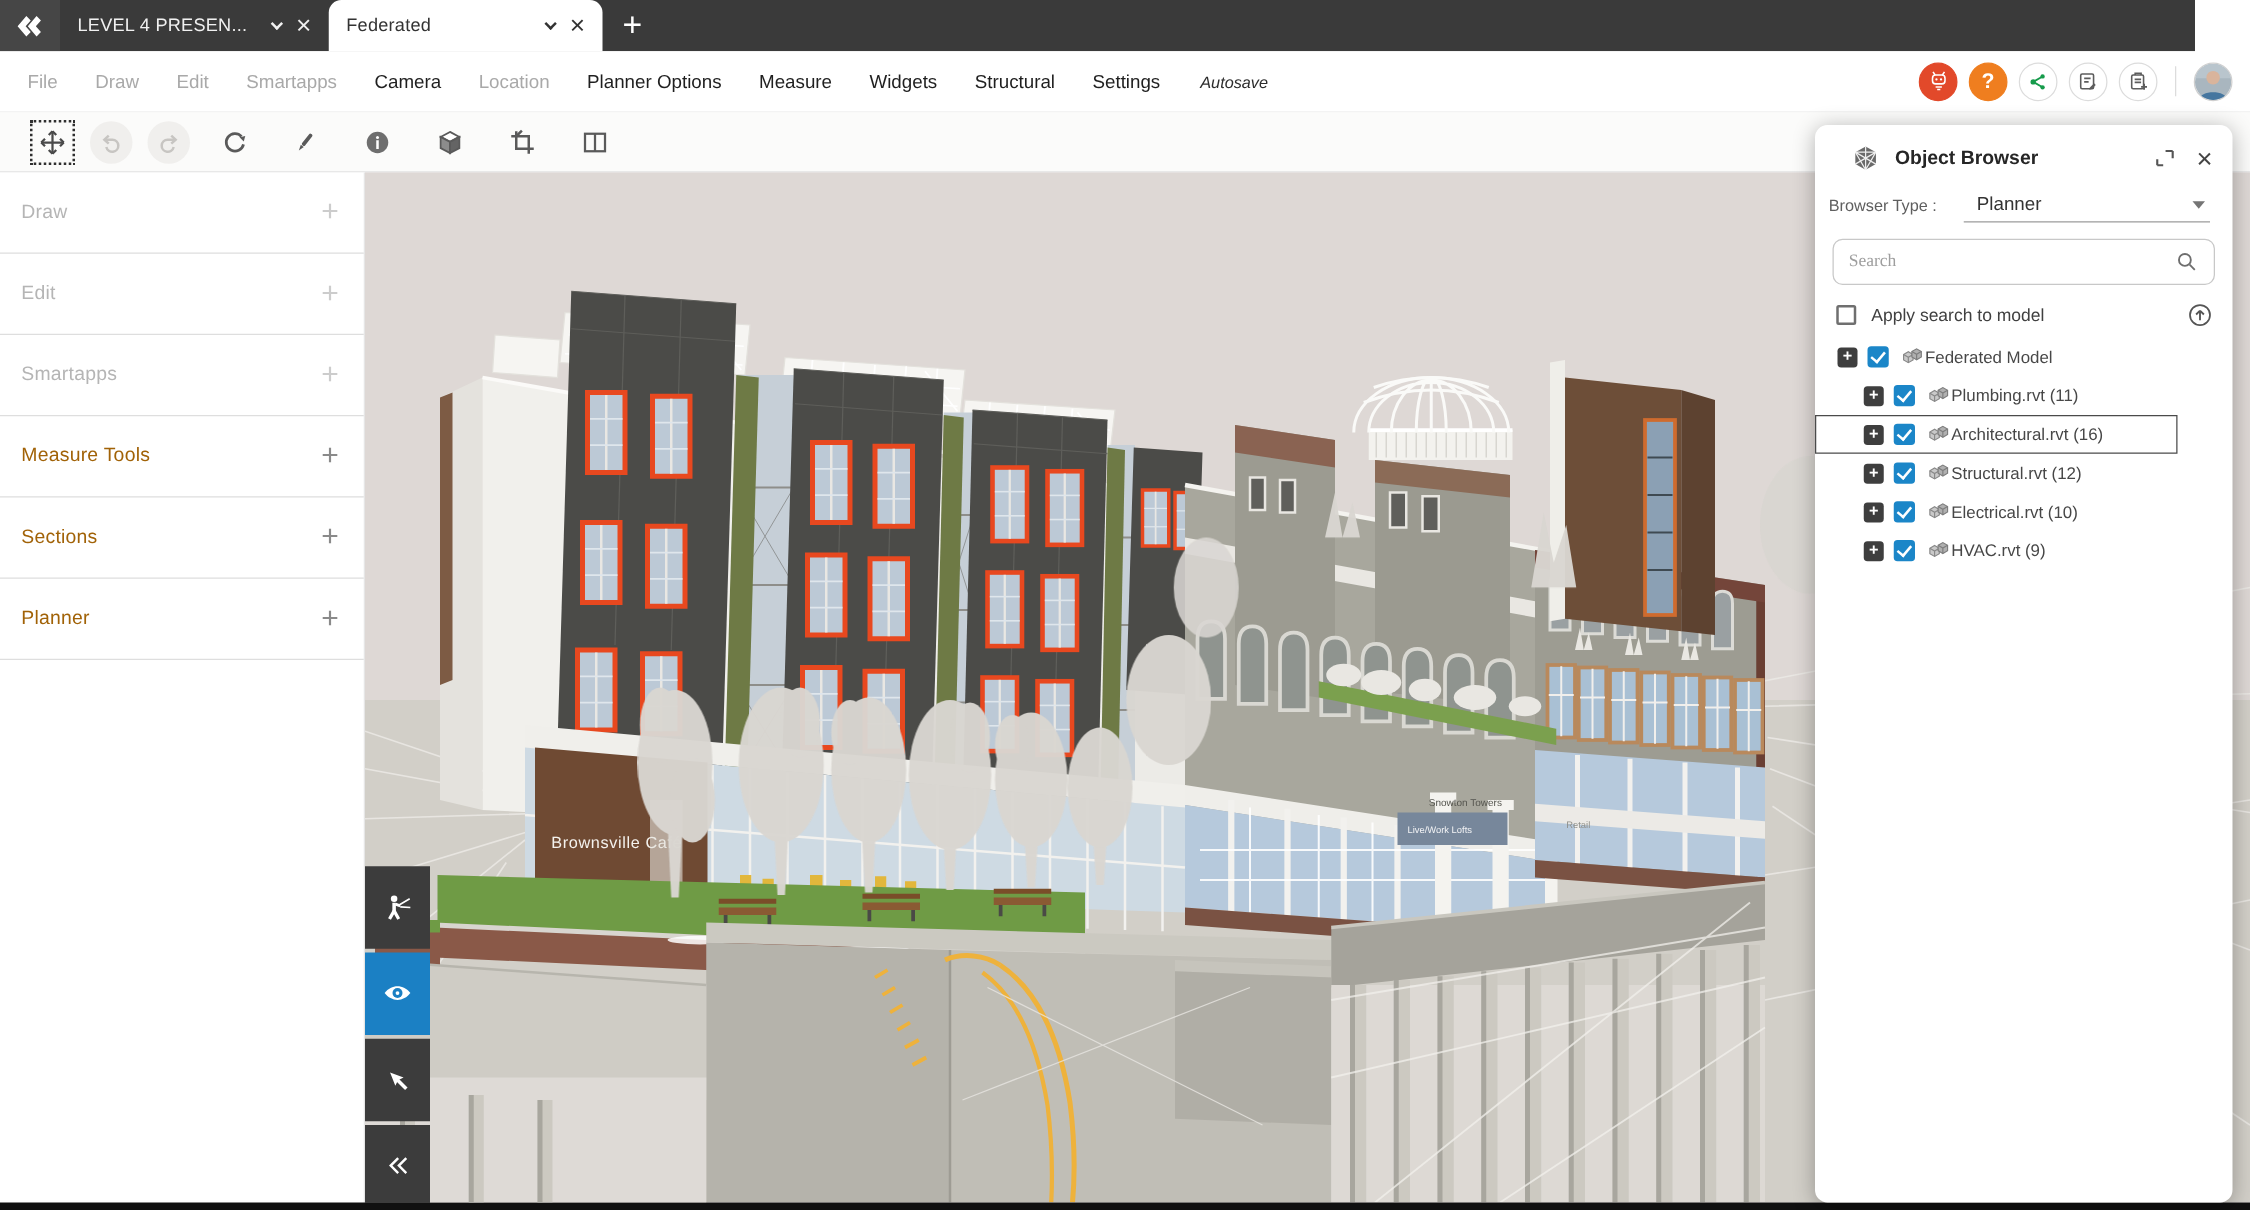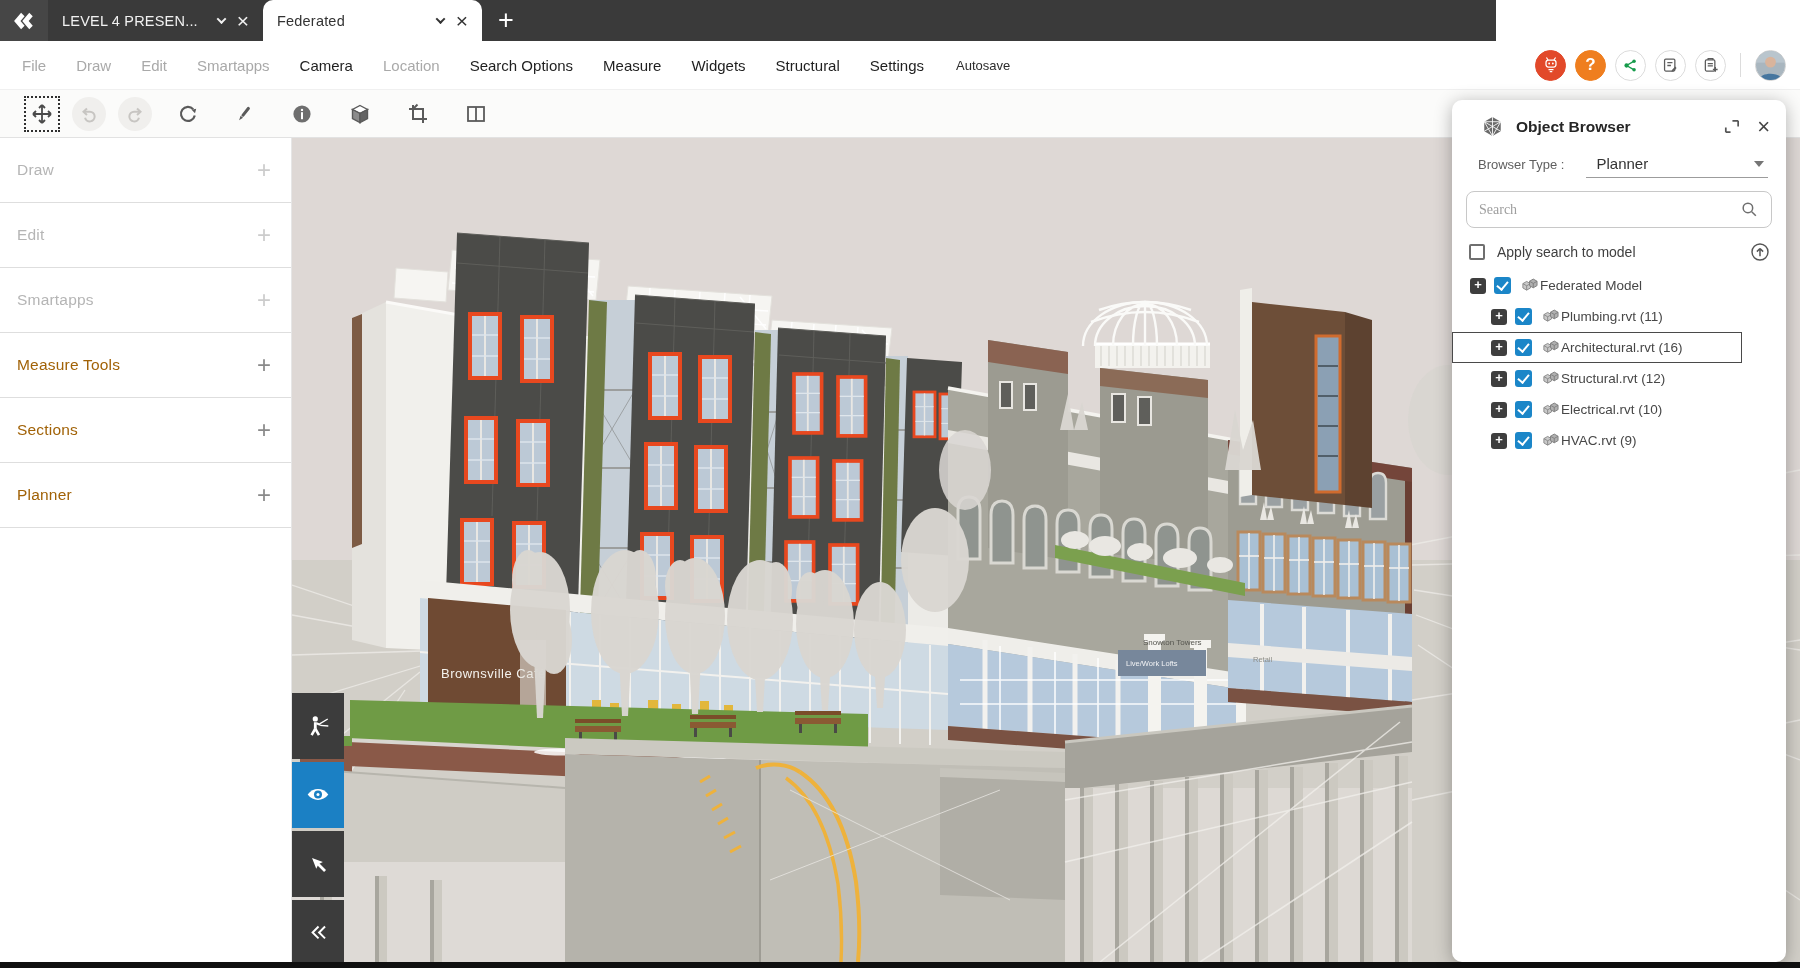--- a/index.html
+++ b/index.html
@@ -1,35 +1,35 @@
 <!DOCTYPE html>
 <html><head>
 <meta charset="utf-8">
 <style>
   * { margin:0; padding:0; box-sizing:border-box; }
   html,body { width:1800px; height:968px; overflow:hidden; }
   body { font-family:"Liberation Sans", sans-serif; background:#fff; position:relative; }
   .app { position:absolute; inset:0; }
 
   
-  .tabbar { position:absolute; left:0; top:0; width:1496px; height:41px; background:#3a3a3a; display:flex; align-items:stretch; }
+  .tabbar { position:absolute; left:0; top:0; width:1756px; height:41px; background:#3a3a3a; display:flex; align-items:stretch; }
   .logo-tile { width:48px; background:#464646; display:flex; align-items:center; justify-content:center; }
   .tab { display:flex; align-items:center; padding:0 14px; color:#f1f1f1; font-size:14.5px; }
   .tab.inactive { width:215px; }
   .tab.active { width:219px; background:#fff; color:#333; border-radius:10px 10px 0 0; }
   .tab .tlabel { flex:1; white-space:nowrap; overflow:hidden; text-overflow:ellipsis; letter-spacing:.2px; }
   .chev { width:7px; height:7px; border-right:2px solid currentColor; border-bottom:2px solid currentColor; transform:rotate(45deg) translate(-1px,-1px); margin:0 12px 0 10px; flex:none; }
   .tab-x { font-size:21px; line-height:1; font-weight:400; flex:none; cursor:default; }
   .newtab { color:#fff; font-size:27px; font-weight:300; display:flex; align-items:center; padding:0 4px; margin-left:12px; }
 
   
   .menubar { position:absolute; left:0; top:41px; width:1800px; height:49px; background:#fff; display:flex; align-items:center; padding-left:22px; border-bottom:1px solid #f0f0f0; }
   .menu-item { font-size:15px; color:#1f1f1f; font-weight:500; margin-right:30px; white-space:nowrap; }
   .menu-item.disabled { color:#a9a9a9; font-weight:400; }
-  .menu-item.autosave { font-size:13px; font-weight:400; color:#2d2d2d; margin-left:2px; }
+  .menu-item.autosave { font-size:13px; font-weight:400; color:#2d2d2d; margin-left:2px;font-style:italic; }
   .hdr-icons { margin-left:auto; display:flex; align-items:center; gap:9px; padding-right:14px; }
   .circle-btn { width:31px; height:31px; border-radius:50%; display:flex; align-items:center; justify-content:center; border:1px solid #dcdcdc; background:#fff; flex:none; }
   .circle-btn.red { background:#e2492a; border-color:#e2492a; }
   .circle-btn.orange { background:#ef7e1f; border-color:#ef7e1f; color:#fff; font-size:17px; font-weight:bold; }
   .vdiv { width:1px; height:24px; background:#dcdcdc; margin:0 5px; }
   .avatar { width:31px; height:31px; border-radius:50%; overflow:hidden; border:1px solid #cfcfcf; flex:none; }
 
   
   .toolbar { position:absolute; left:0; top:90px; width:1800px; height:48px; background:#fbfbfa; border-bottom:1px solid #e2e2e2; display:flex; align-items:center; padding-left:24px; gap:12px; }
   .tool { width:36px; height:36px; display:flex; align-items:center; justify-content:center; flex:none; }
@@ -51,21 +51,21 @@
   .stool { width:52px; height:66px; background:#3c3c3c; display:flex; align-items:center; justify-content:center; }
   .stool.active { background:#1b80c4; }
   .bottombar { position:absolute; left:0; right:0; bottom:0; height:6px; background:#101010; z-index:2; }
 
   
   .obj-browser { position:absolute; left:1452px; top:100px; width:334px; height:862px; background:#fff; border-radius:10px; box-shadow:0 3px 18px rgba(0,0,0,.30); z-index:5; }
   .ob-header { display:flex; align-items:center; padding:15px 16px 11px 29px; }
   .ob-title { font-size:15.5px; font-weight:bold; color:#262626; margin-left:12px; }
   .ob-head-icons { margin-left:auto; display:flex; align-items:center; gap:16px; }
   .ob-close { font-size:22px; color:#444; line-height:1; }
-  .ob-type-row { display:flex; align-items:flex-end; padding:6px 18px 0 26px; }
+  .ob-type-row { display:flex; align-items:flex-end; padding:6px 18px 0 11px; }
   .ob-type-label { font-size:13px; color:#5f5f5f; padding-bottom:6px; }
   .ob-type-select { flex:1; margin-left:22px; border-bottom:1px solid #9c9c9c; display:flex; align-items:center; padding:0 4px 5px 10px; }
   .ob-type-value { font-size:15px; color:#333; }
   .caret-down { width:0; height:0; border-left:5px solid transparent; border-right:5px solid transparent; border-top:6px solid #757575; margin-left:auto; }
   .ob-search { margin:13px 14px 0 14px; height:37px; border:1px solid #c8c8c8; border-radius:8px; display:flex; align-items:center; padding:0 12px; }
   .ob-search input { border:none; outline:none; flex:1; font-size:14px; color:#333; font-family:Liberation Serif, serif; background:transparent; }
   .ob-search input::placeholder { color:#9e9e9e; }
   .ob-check-row { display:flex; align-items:center; margin:14px 16px 4px 17px; }
   .ob-checkbox { width:16px; height:16px; border:2px solid #6f6f6f; border-radius:2px; flex:none; }
   .ob-check-label { font-size:14px; color:#404040; margin-left:12px; }
@@ -137,21 +137,21 @@
     <div class="newtab">+</div>
   </header>
 
   <nav class="menubar">
     <span class="menu-item disabled">File</span>
     <span class="menu-item disabled">Draw</span>
     <span class="menu-item disabled">Edit</span>
     <span class="menu-item disabled">Smartapps</span>
     <span class="menu-item">Camera</span>
     <span class="menu-item disabled">Location</span>
-    <span class="menu-item">Search Options</span>
+    <span class="menu-item">Planner Options</span>
     <span class="menu-item">Measure</span>
     <span class="menu-item">Widgets</span>
     <span class="menu-item">Structural</span>
     <span class="menu-item">Settings</span>
     <span class="menu-item autosave">Autosave</span>
 
     <div class="hdr-icons">
       <div class="circle-btn red">
         <svg width="20" height="20" viewBox="0 0 24 24">
           <g stroke="#fff" fill="none" stroke-width="1.5">

